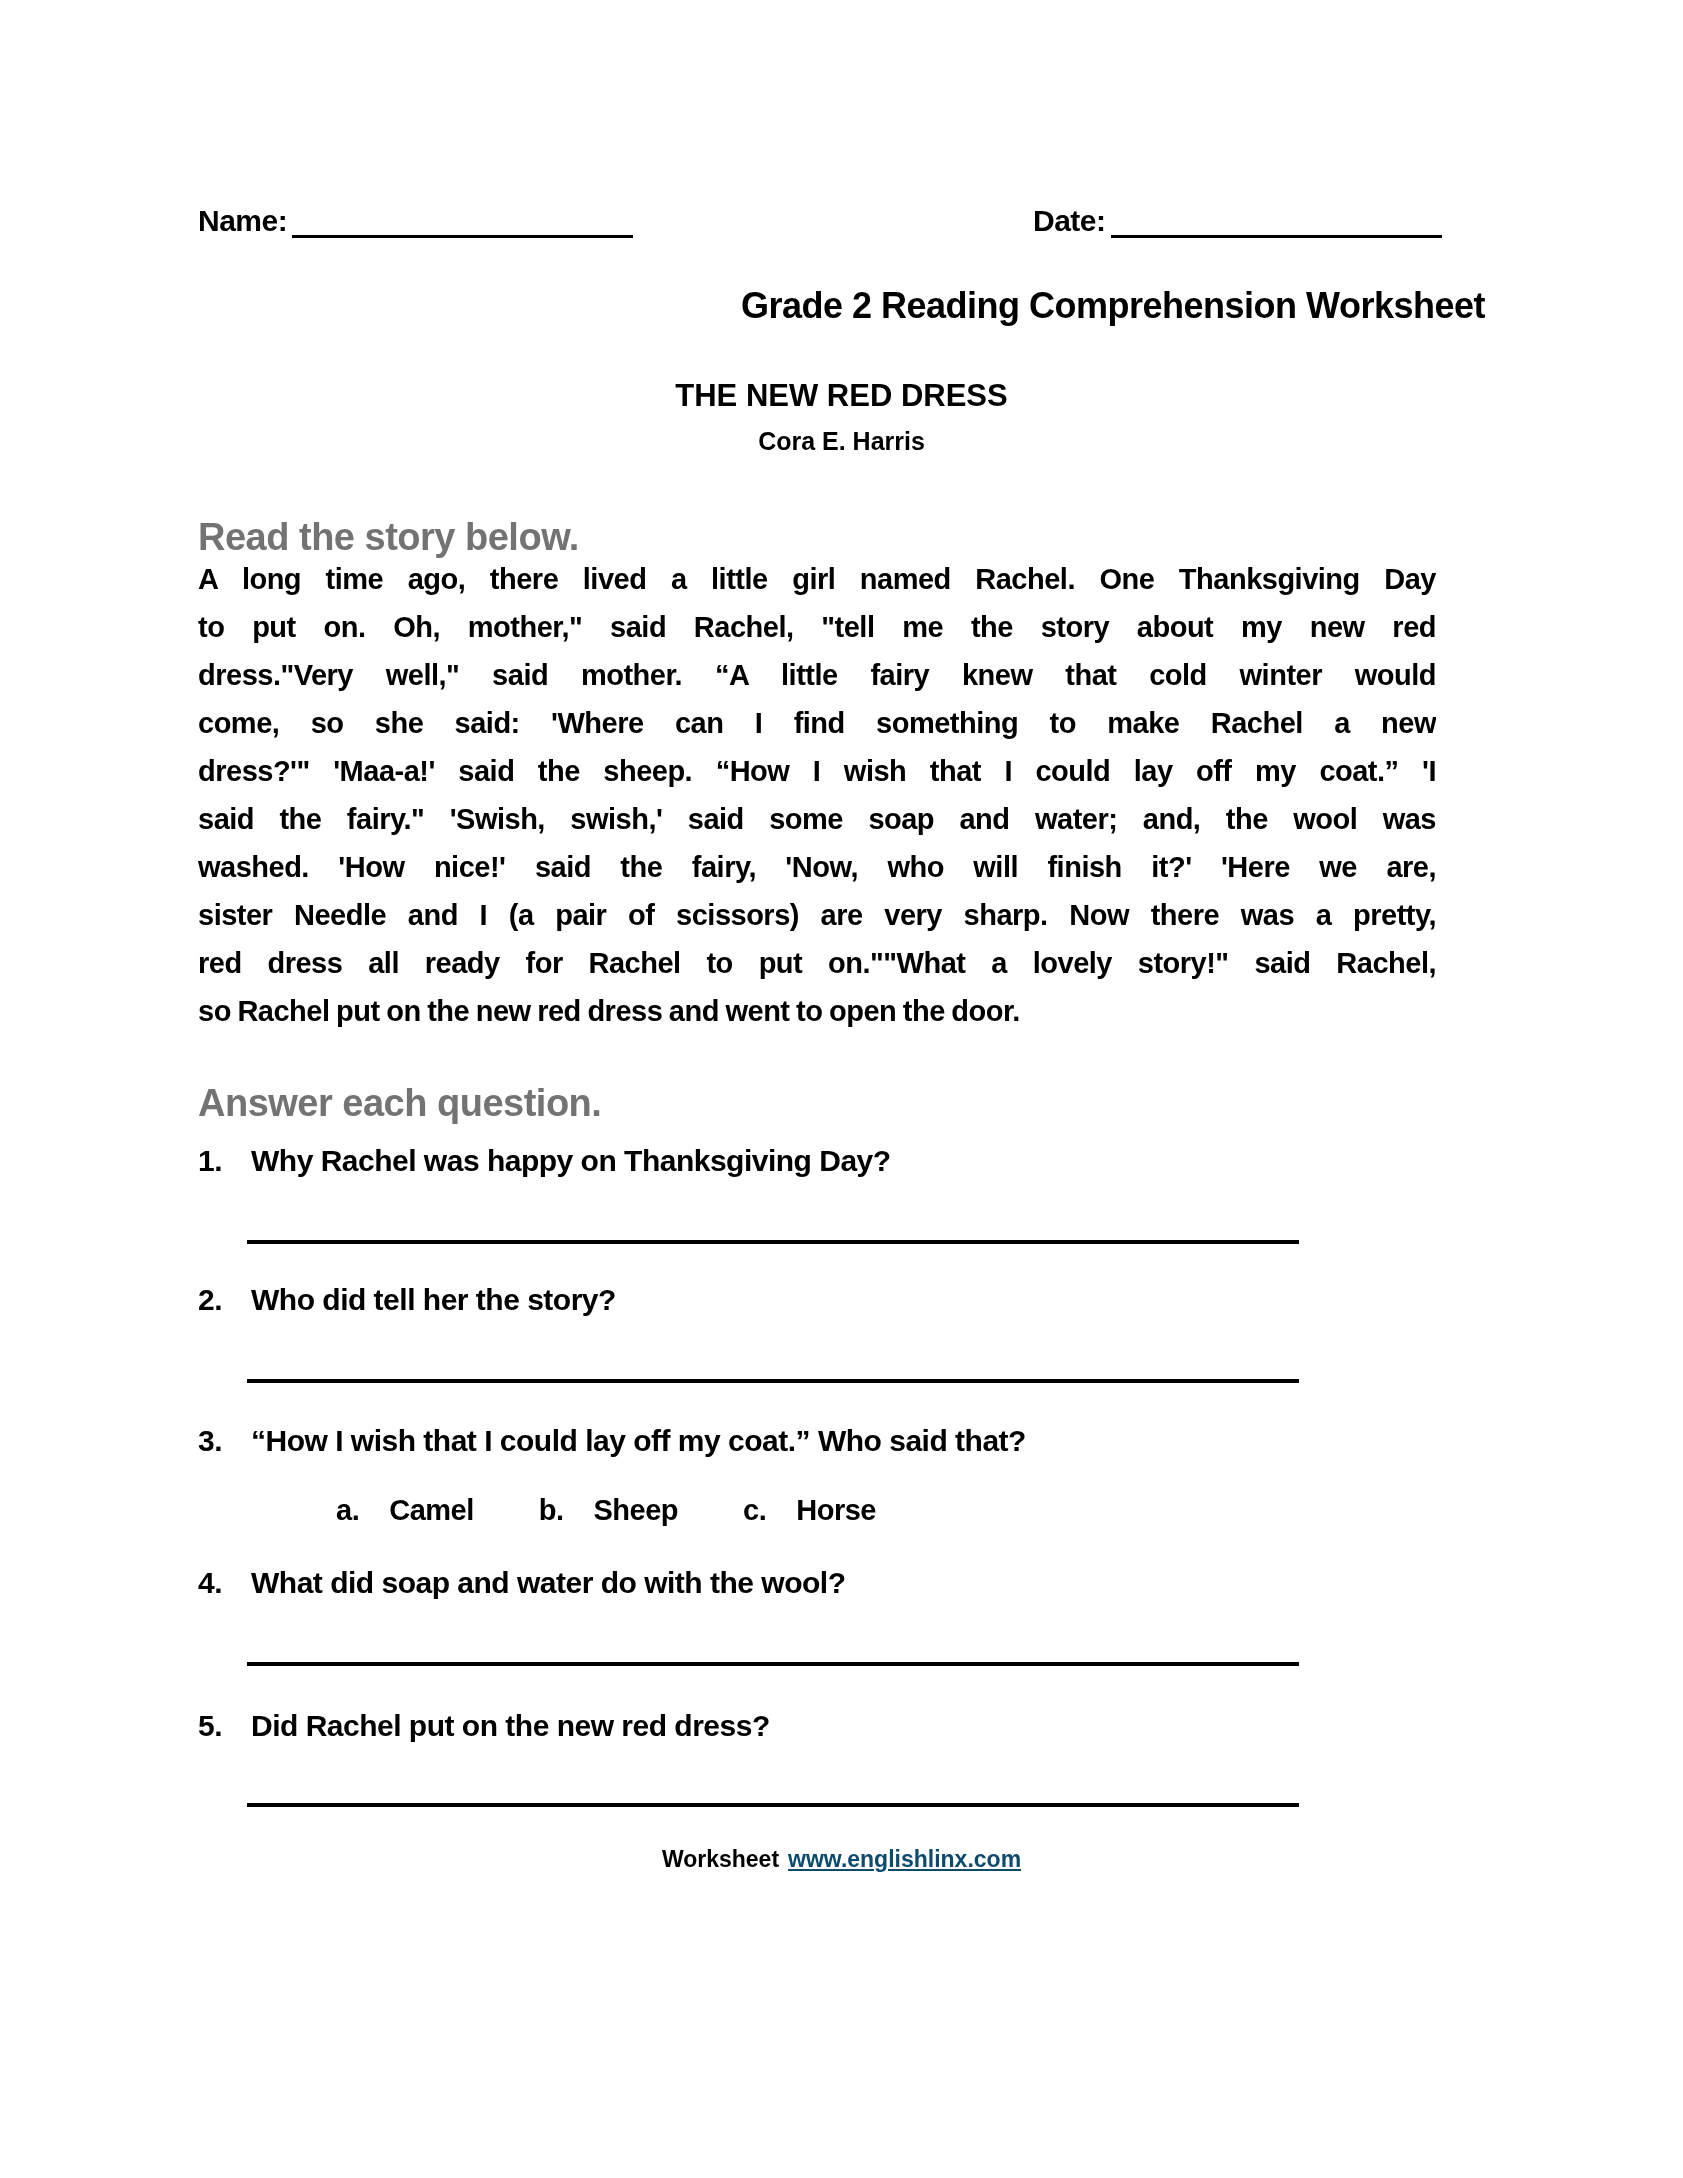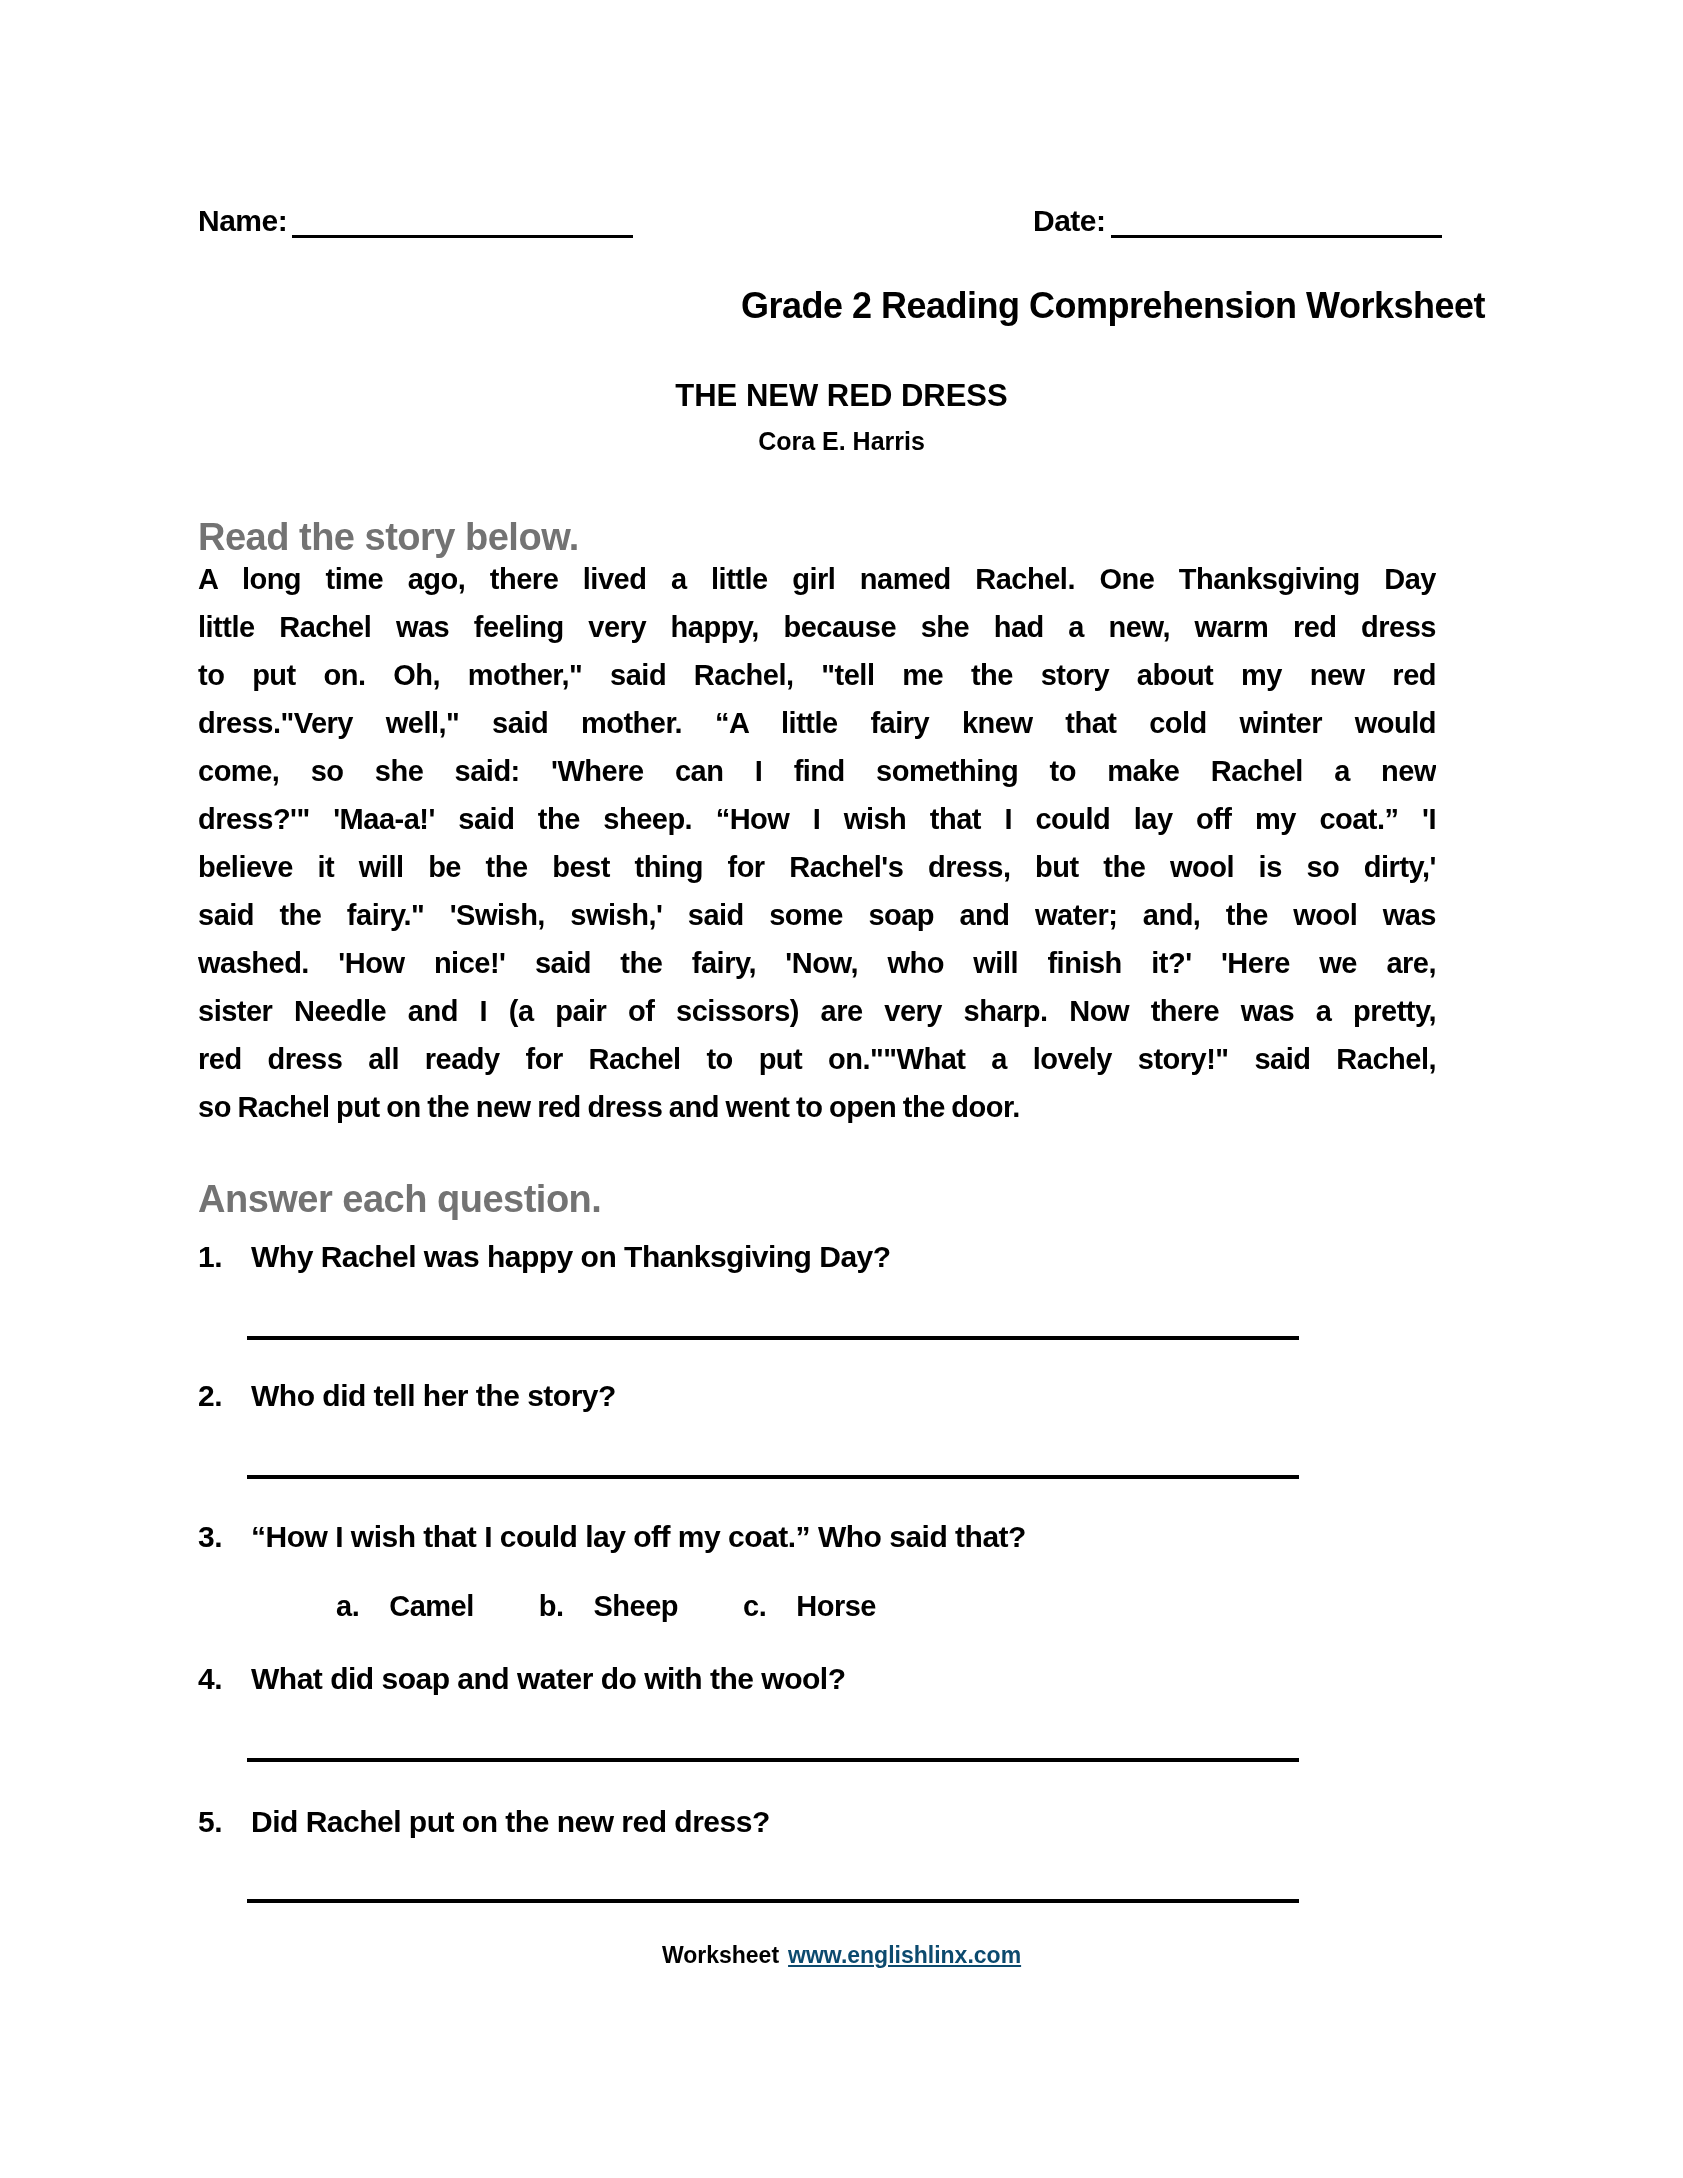--- a/index.html
+++ b/index.html
@@ -159,26 +159,24 @@
   <h1 class="title">Grade 2 Reading Comprehension Worksheet</h1>
 
   <h2 class="story-title">THE NEW RED DRESS</h2>
 
   <div class="author">Cora E. Harris</div>
 
   <div class="section-heading read-heading">Read the story below.</div>
 
   <div class="story">
     <div class="story-line">A long time ago, there lived a little girl named Rachel. One Thanksgiving Day</div>
-    <div class="story-line">little Rachel was feeling very happy, because she had a new, warm red dress</div>
     <div class="story-line">to put on. Oh, mother," said Rachel, "tell me the story about my new red</div>
     <div class="story-line">dress."Very well," said mother. “A little fairy knew that cold winter would</div>
     <div class="story-line">come, so she said: 'Where can I find something to make Rachel a new</div>
     <div class="story-line">dress?'" 'Maa-a!' said the sheep. “How I wish that I could lay off my coat.” 'I</div>
-    <div class="story-line">believe it will be the best thing for Rachel's dress, but the wool is so dirty,'</div>
     <div class="story-line">said the fairy." 'Swish, swish,' said some soap and water; and, the wool was</div>
     <div class="story-line">washed. 'How nice!' said the fairy, 'Now, who will finish it?' 'Here we are,</div>
     <div class="story-line">sister Needle and I (a pair of scissors) are very sharp. Now there was a pretty,</div>
     <div class="story-line">red dress all ready for Rachel to put on.""What a lovely story!" said Rachel,</div>
     <div class="story-line last">so Rachel put on the new red dress and went to open the door.</div>
   </div>
 
   <div class="section-heading answer-heading">Answer each question.</div>
 
   <div class="question q1">

